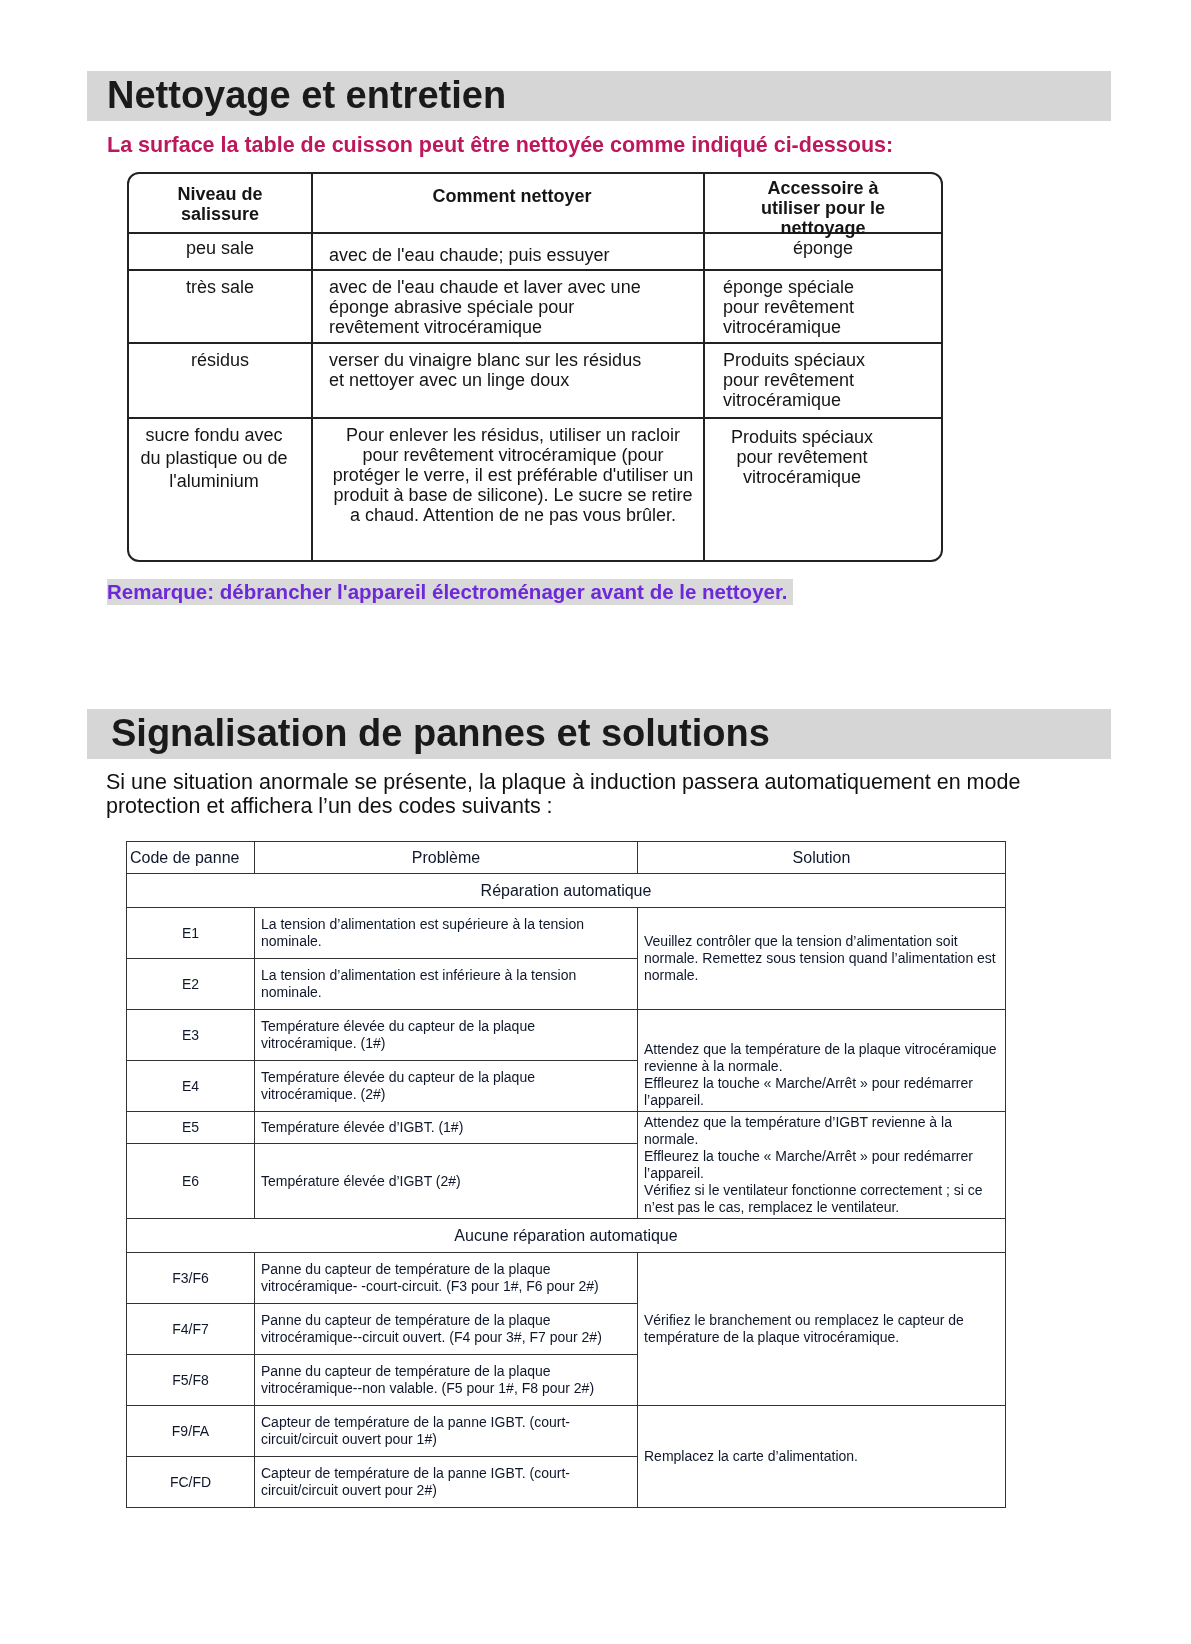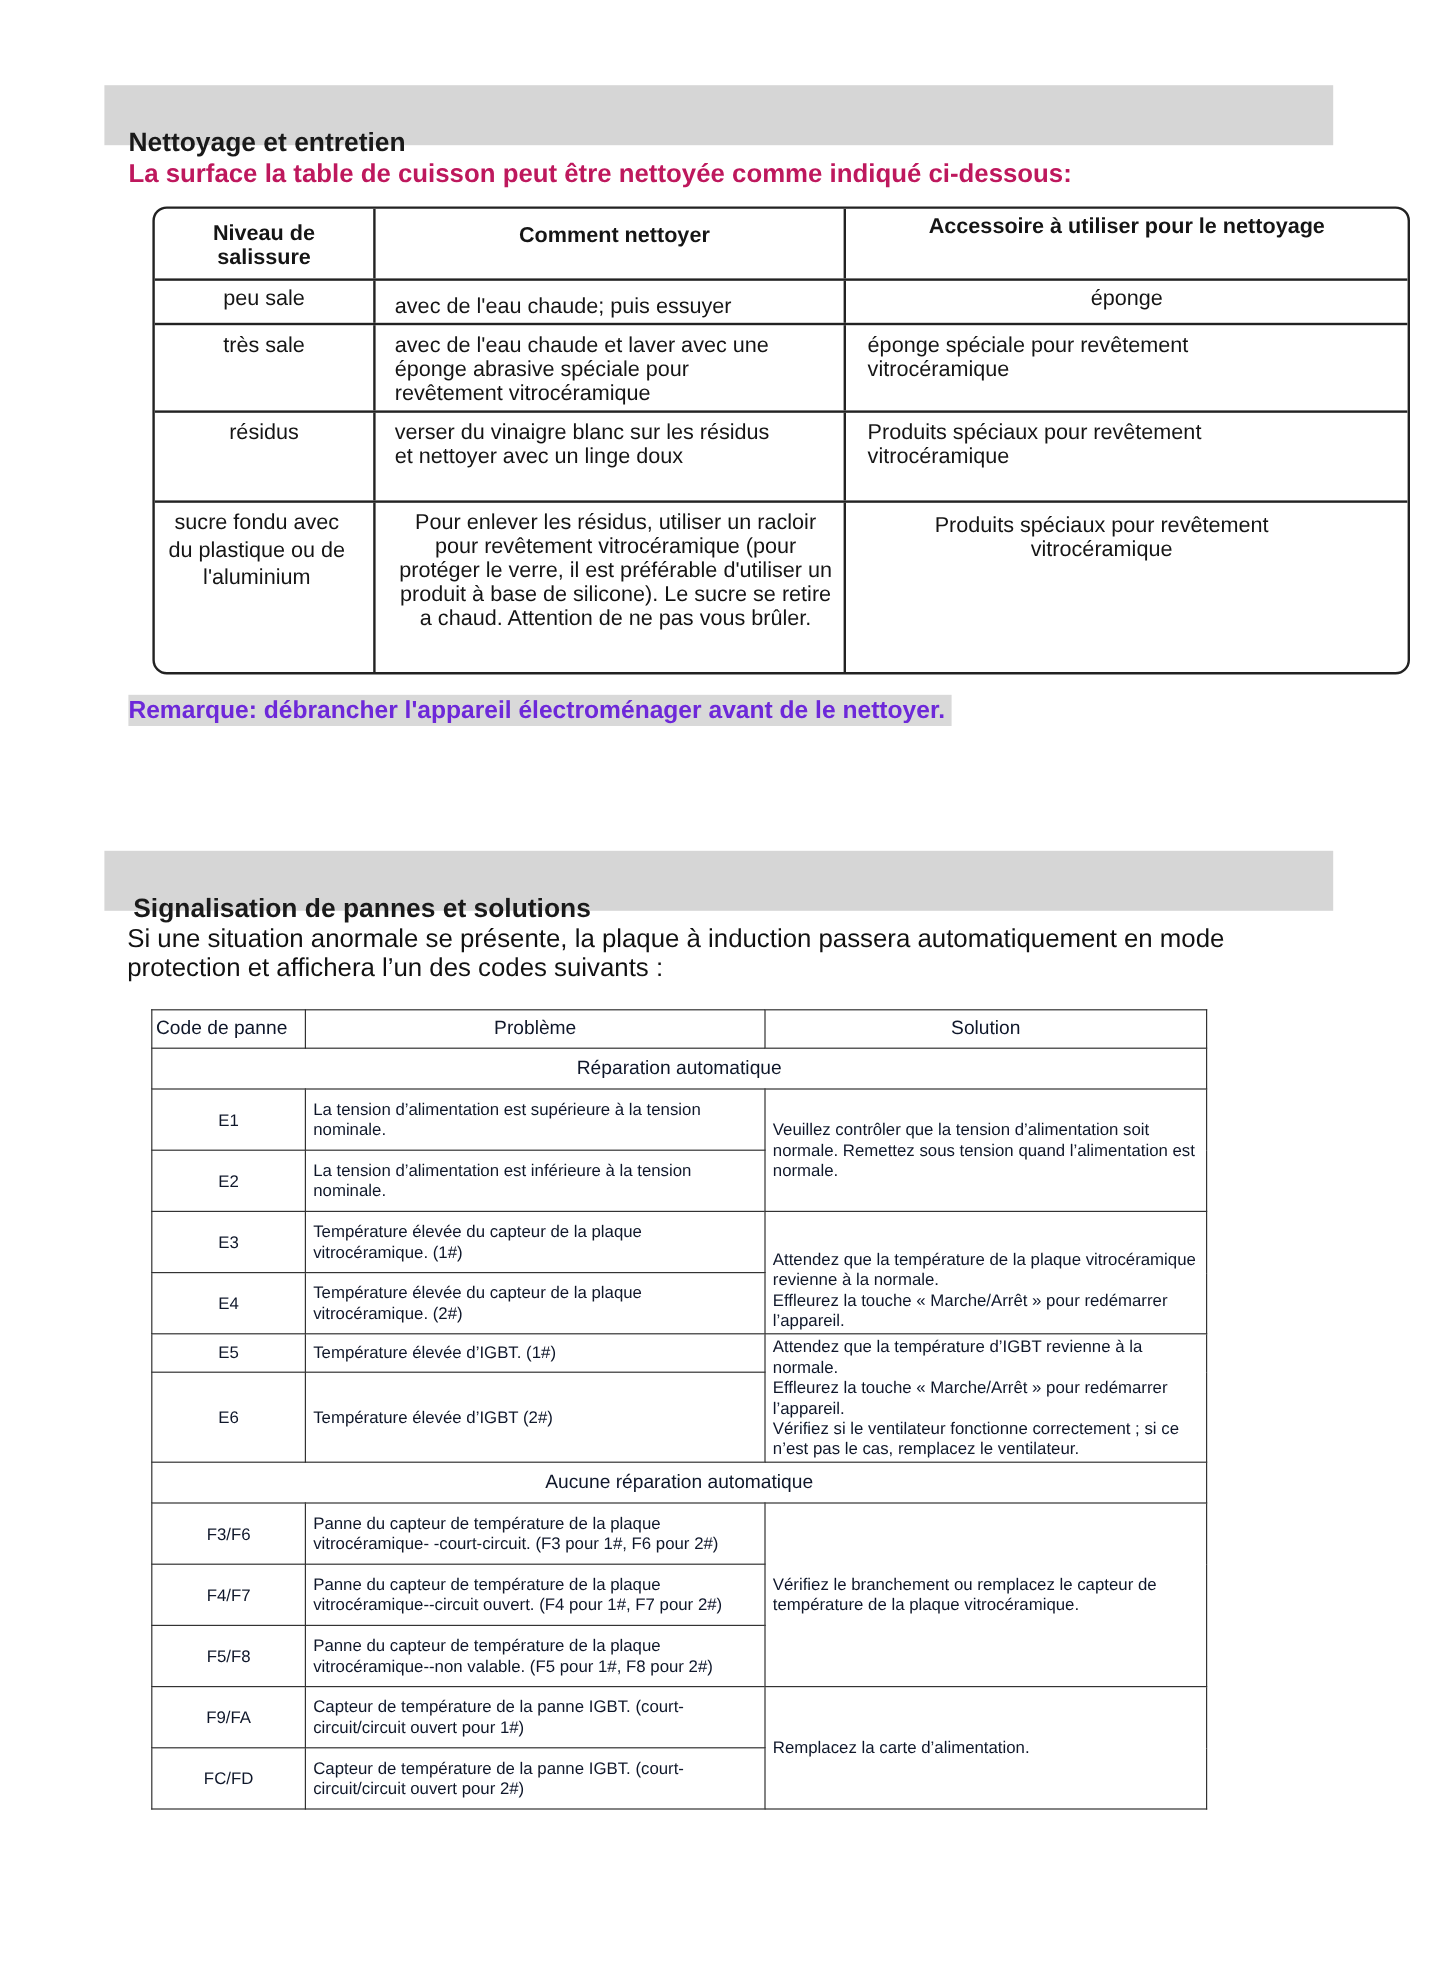--- a/index.html
+++ b/index.html
@@ -3,32 +3,32 @@
   <meta charset="utf-8">
   <style>
     html, body { margin: 0; padding: 0; background: #ffffff; }
     body { width: 1191px; height: 1644px; position: relative; overflow: hidden; color: #111; }
     .band {
       position: absolute; left: 87px; width: 1024px; height: 50px;
       background: #d6d6d6;
     }
     .band-title {
       position: absolute; left: 20px; top: 4px;
-      font-family: "Liberation Sans", sans-serif; font-weight: bold; font-size: 22px;
-      line-height: 40px; color: #1a1a1a; white-space: nowrap; margin-top: 24px;
+      font-family: "Liberation Sans", sans-serif; font-weight: bold; font-size: 38px;
+      line-height: 40px; color: #1a1a1a; white-space: nowrap;
     }
     .band2 .band-title { left: 24px; }
     .subtitle {
       position: absolute; left: 107px; top: 133px;
       font-family: "Liberation Sans", sans-serif; font-weight: bold; font-size: 21.5px; color: #be185d;
       white-space: nowrap;
     }
     
     .clean-table {
-      position: absolute; left: 127px; top: 172px; width: 1048px; height: 390px;
+      position: absolute; left: 127px; top: 172px; width: 816px; height: 390px;
       border: 2px solid #222; border-radius: 12px; box-sizing: border-box; overflow: hidden;
     }
     .ct-row { position: absolute; left: 0; right: 0; border-bottom: 2px solid #222; box-sizing: border-box; }
     .ct-row.last { border-bottom: none; }
     .ct-cell {
       position: absolute; top: 0; bottom: 0; box-sizing: border-box;
       font-family: "Liberation Sans", sans-serif; font-size: 18px; line-height: 20px; color: #151515;
       padding: 6px 8px;
     }
     .ct-cell.c1 { left: 0; width: 184px; border-right: 2px solid #222; }
@@ -153,21 +153,21 @@
   <tr class="group" style="height:34px;">
     <td colspan="3">Aucune réparation automatique</td>
   </tr>
   <tr style="height:51px;">
     <td class="code">F3/F6</td>
     <td class="prob">Panne du capteur de température de la plaque vitrocéramique- -court-circuit. (F3 pour 1#, F6 pour 2#)</td>
     <td class="sol" rowspan="3">Vérifiez le branchement ou remplacez le capteur de température de la plaque vitrocéramique.</td>
   </tr>
   <tr style="height:51px;">
     <td class="code">F4/F7</td>
-    <td class="prob">Panne du capteur de température de la plaque vitrocéramique--circuit ouvert. (F4 pour 1#, F7 pour 2#)</td>
+    <td class="prob">Panne du capteur de température de la plaque vitrocéramique--circuit ouvert. (F4 pour 3#, F7 pour 2#)</td>
   </tr>
   <tr style="height:51px;">
     <td class="code">F5/F8</td>
     <td class="prob">Panne du capteur de température de la plaque vitrocéramique--non valable. (F5 pour 1#, F8 pour 2#)</td>
   </tr>
   <tr style="height:51px;">
     <td class="code">F9/FA</td>
     <td class="prob">Capteur de température de la panne IGBT. (court-circuit/circuit ouvert pour 1#)</td>
     <td class="sol" rowspan="2">Remplacez la carte d’alimentation.</td>
   </tr>

